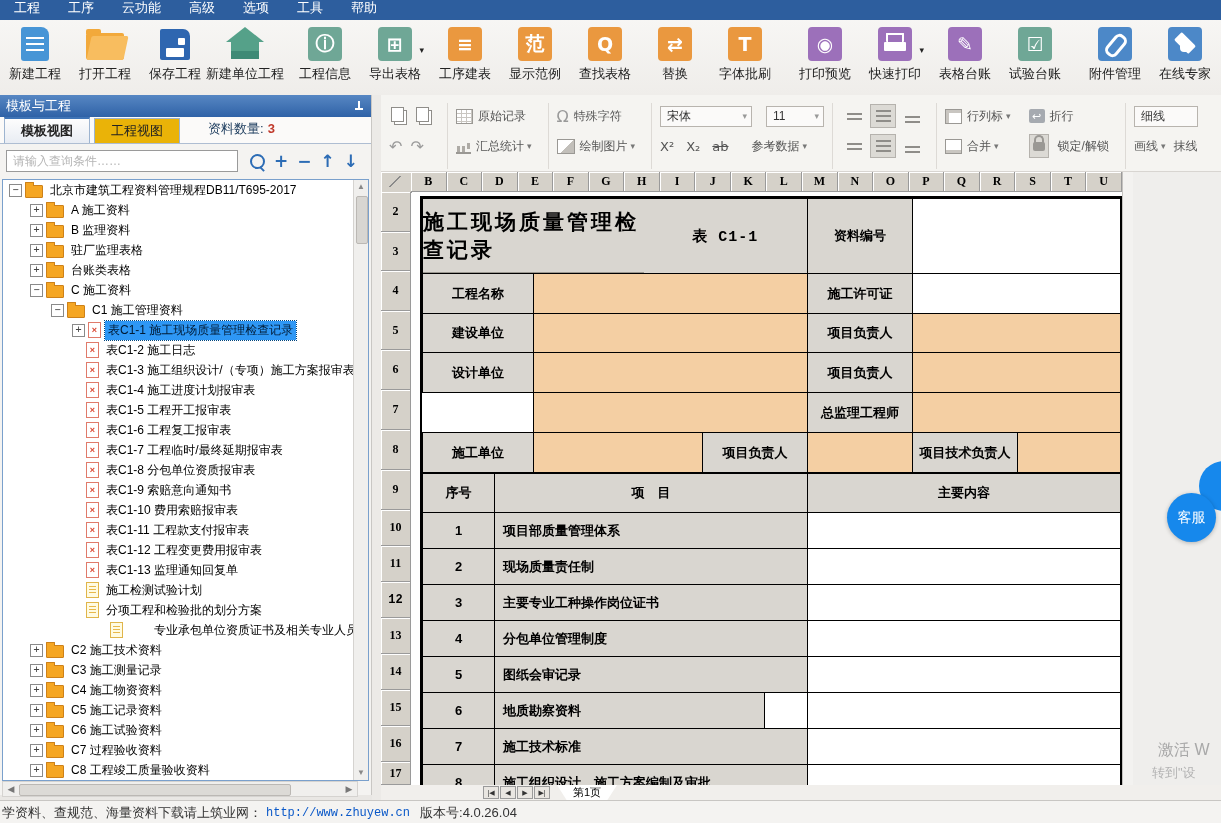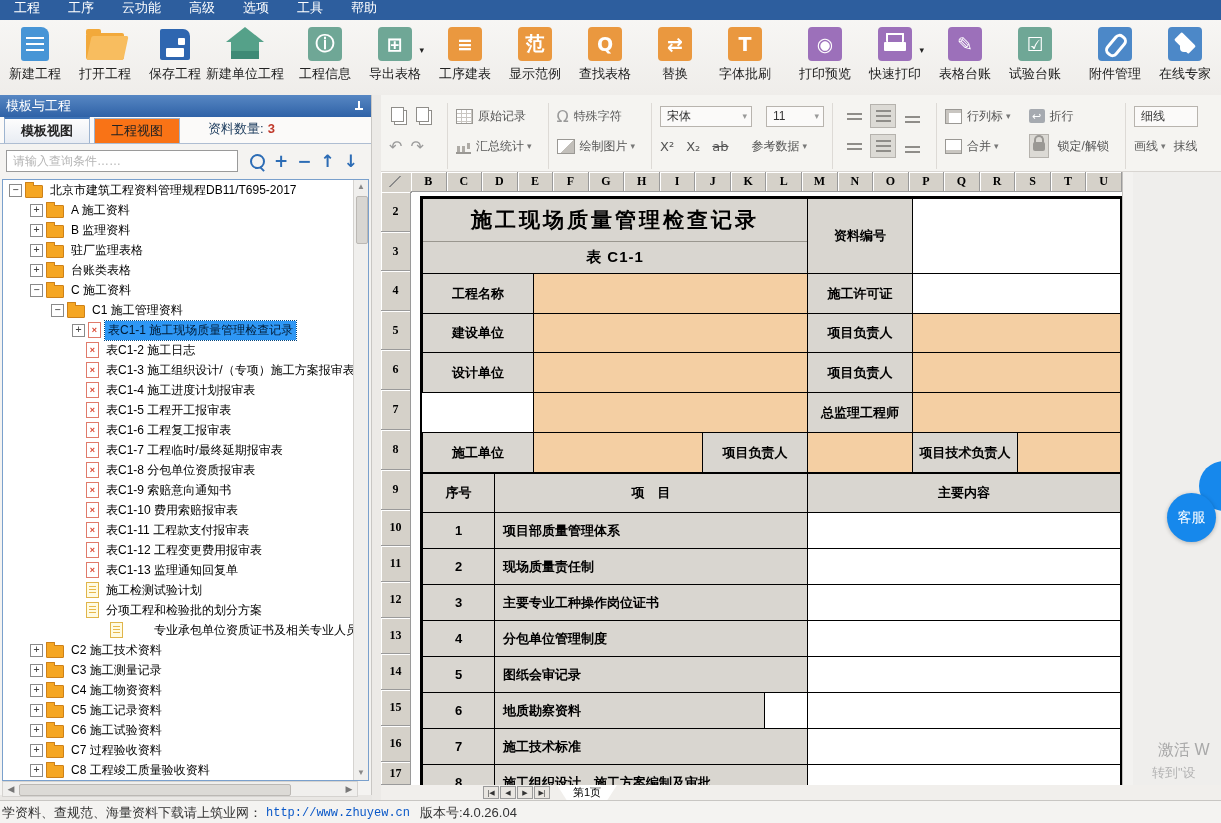--- a/index.html
+++ b/index.html
@@ -35,21 +35,21 @@
   .i-gradcap::before{content:"";position:absolute;left:7px;top:6px;width:20px;height:20px;background:#fff;transform:rotate(45deg) scale(1,.55);border-radius:2px;}
   .i-gradcap::after{content:"";position:absolute;left:12px;top:18px;width:10px;height:7px;background:#fff;border-radius:0 0 4px 4px;}
 
   
   .sidebar{position:absolute;left:0;top:95px;width:372px;height:700px;background:#f4f3f1;border-right:1px solid #c9c7c4;box-sizing:border-box;}
   .side-header{height:22px;background:linear-gradient(#5787c3,#2f62a7);color:#fff;font-size:13px;display:flex;align-items:center;padding:0 6px;justify-content:space-between;}
   .pin{position:relative;width:12px;height:12px;}
   .pin::before{content:"";position:absolute;left:5px;top:1px;width:2px;height:7px;background:#fff;}
   .pin::after{content:"";position:absolute;left:2px;top:8px;width:8px;height:2px;background:#fff;}
   .side-tabs{height:26px;display:flex;align-items:flex-end;background:#fbfaf9;border-bottom:1px solid #aebdd2;}
-  .side-tab{font-size:13px;padding:3px 16px;border:1px solid #9db4d0;border-bottom:none;margin-left:4px;background:#f97316;color:#222;}
+  .side-tab{font-size:13px;padding:3px 16px;border:1px solid #9db4d0;border-bottom:none;margin-left:4px;background:#eab308;color:#222;}
   .side-tab.active{background:linear-gradient(#fdfdfd,#e8ecf3);font-weight:bold;border-top:2px solid #3f74b6;}
   .side-count{font-size:13px;margin-left:28px;padding-bottom:5px;color:#1a3a5c;}
   .side-count b{color:#c0392b;font-weight:bold;margin-left:4px;}
   .side-search{height:34px;display:flex;align-items:center;padding:0 6px;background:#f4f3f1;}
   .search-input{width:232px;height:22px;border:1px solid #9a9a9a;background:#fff;font-size:12px;padding:0 6px;color:#333;box-sizing:border-box;}
   .search-input::placeholder{color:#b5b5b5;}
   .s-btn{margin-left:9px;color:#2c6cb5;font-size:17px;font-weight:bold;line-height:18px;cursor:default;font-family:"DejaVu Sans",sans-serif;}
   .s-mag{width:11px;height:11px;border:2px solid #2c6cb5;border-radius:50%;position:relative;margin-left:12px;}
   .s-mag::after{content:"";position:absolute;left:9px;top:10px;width:2px;height:6px;background:#2c6cb5;transform:rotate(-45deg);}
   .treewrap{position:absolute;left:2px;top:84px;right:2px;height:600px;background:#fff;border:1px solid #7aa0cc;overflow:hidden;}
@@ -120,21 +120,21 @@
   .sheet-edge{position:absolute;left:741px;top:0;width:10px;height:613px;background:#f3f2f0;border-left:1px solid #c4c2bf;border-right:1px solid #c4c2bf;}
   .sheet-void{position:absolute;left:752px;top:0;width:88px;height:613px;background:#efeeec;}
 
   
   .form-table{position:absolute;left:39px;top:24px;width:698px;height:589px;border:2px solid #000;border-bottom:none;box-sizing:content-box;background:#fff;overflow:hidden;}
   .fc{position:absolute;border:1px solid #000;box-sizing:border-box;display:flex;align-items:center;justify-content:center;font-size:13px;font-weight:bold;color:#000;}
   .fc.gray{background:#d9d6d0;}
   .fc.orange{background:#f4cfa3;}
   .fc.white{background:#fff;}
   .fc.left{justify-content:flex-start;padding-left:8px;}
-  .title-inner{display:flex;flex-direction:column;width:100%;height:100%;}
+  .title-inner{display:flex;flex-direction:row;width:100%;height:100%;font-family:Liberation Mono, monospace;}
   .title-line1{flex:1.35;display:flex;align-items:center;justify-content:center;font-size:21px;letter-spacing:3px;border-bottom:1px solid #9a978f;}
   .title-line2{flex:1;display:flex;align-items:center;justify-content:center;font-size:15px;letter-spacing:1px;}
   .thickline{position:absolute;left:0;width:698px;height:2px;background:#000;}
 
   
   .sheetbar{position:absolute;left:0;top:690px;width:840px;height:15px;background:#f1efec;display:flex;align-items:center;}
   .snav{width:16px;height:13px;background:#e9e6e1;border:1px solid #9a9a9a;font-size:7px;line-height:11px;text-align:center;color:#333;margin-right:1px;box-sizing:border-box;}
   .snav:first-of-type{margin-left:102px;}
   .page-tab{width:60px;height:15px;background:#fff;clip-path:polygon(0 0,100% 0,84% 100%,16% 100%);font-size:11px;text-align:center;line-height:15px;color:#000;margin-left:6px;}
 
@@ -621,21 +621,21 @@
           <div class="rowh" style="height: 40px;">2</div>
           <div class="rowh" style="height: 39px;">3</div>
           <div class="rowh" style="height: 40px;">4</div>
           <div class="rowh" style="height: 39px;">5</div>
           <div class="rowh" style="height: 40px;">6</div>
           <div class="rowh" style="height: 40px;">7</div>
           <div class="rowh" style="height: 40px;">8</div>
           <div class="rowh" style="height: 40px;">9</div>
           <div class="rowh" style="height: 36px;">10</div>
           <div class="rowh" style="height: 36px;">11</div>
-          <div class="rowh" style="height: 36px;">12</div>
+          <div class="rowh" style="height: 36px; font-family: Liberation Mono, monospace;">12</div>
           <div class="rowh" style="height: 36px;">13</div>
           <div class="rowh" style="height: 36px;">14</div>
           <div class="rowh" style="height: 36px;">15</div>
           <div class="rowh" style="height: 36px;">16</div>
           <div class="rowh" style="height: 23px;">17</div>
         </div>
       <div class="sheet-edge"></div>
       <div class="sheet-void"></div>
       <div class="form-table" id="formTable">
           <div class="fc gray" style="left: 0px; top: 0px; width: 386px; height: 76px;">

